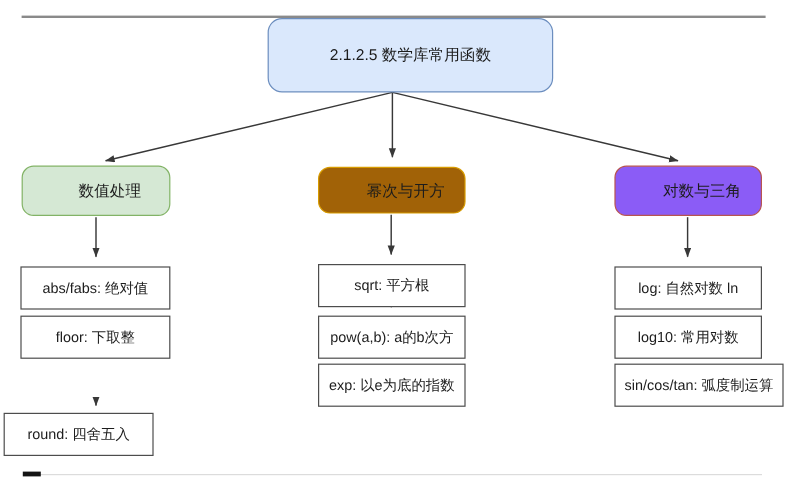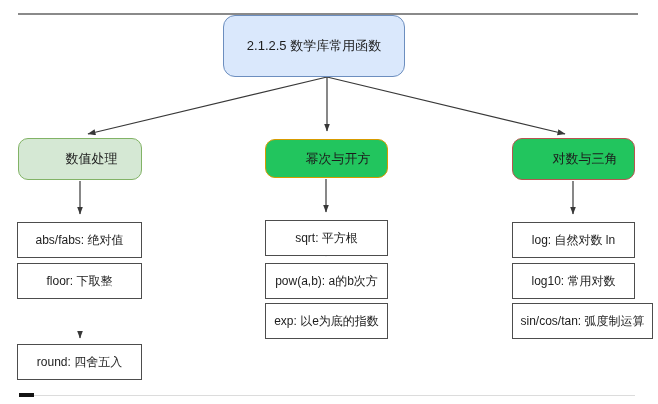--- a/index.html
+++ b/index.html
@@ -10,22 +10,22 @@
   .node{
     position:absolute;display:flex;align-items:center;justify-content:center;
     text-align:center;box-sizing:border-box;background:#ffffff;
   }
   #root-node{
     background:#dae8fc;border:1.5px solid #6c8ebf;border-radius:12px;
     font-size:13px;
   }
   .category{border-radius:10px;font-size:13px;padding-left:23px;}
   #category-numeric{background:#d5e8d4;border:1.5px solid #82b366;}
-  #category-power{background:#22c55e;border:1.5px solid #d79b00;}
-  #category-logtrig{background:#22c55e;border:1.5px solid #b85450;}
+  #category-power{background:#a16207;border:1.5px solid #d79b00;}
+  #category-logtrig{background:#8b5cf6;border:1.5px solid #b85450;}
   .leaf{
     border:1px solid #4d4d4d;font-size:12px;line-height:1.25;padding:17px 2px;
   }
   #connector-layer{position:absolute;left:0;top:0;}
   .rule{position:absolute;}
   #top-divider{left:18px;top:13px;width:620px;height:2px;background:#8a8a8a;}
   #bottom-divider{left:19px;top:395px;width:616px;height:1px;background:#dcdcdc;}
   #bottom-divider-dash{left:19px;top:393px;width:15px;height:4px;background:#141414;}
 </style>
 </head>
@@ -63,41 +63,41 @@
         <line x1="573" y1="254" x2="573" y2="256" marker-end="url(#ah)"></line>
         <line x1="573" y1="296" x2="573" y2="297" marker-end="url(#ah)"></line>
       </g>
     </g>
   </svg>
 
   <div class="rule" id="top-divider"></div>
   <div class="rule" id="bottom-divider"></div>
   <div class="rule" id="bottom-divider-dash"></div>
 
-  <div class="node" id="root-node" style="left:223px;top:15px;width:182px;height:62px;">
+  <div class="node" id="root-node" style="left:223px;top:15px;width:238px;height:62px;">
     <span>2.1.2.5 数学库常用函数</span>
   </div>
 
   <div class="node category" id="category-numeric" style="left:18px;top:138px;width:124px;height:42px;">
     <span>数值处理</span>
   </div>
   <div class="node category" id="category-power" style="left:265px;top:139px;width:123px;height:39px;">
     <span>幂次与开方</span>
   </div>
   <div class="node category" id="category-logtrig" style="left:512px;top:138px;width:123px;height:42px;">
     <span>对数与三角</span>
   </div>
 
   <div class="node leaf" style="left:17px;top:222px;width:125px;height:31px;">
     <span>abs/fabs: 绝对值</span>
   </div>
   <div class="node leaf" style="left:17px;top:263px;width:125px;height:31px;">
     <span>floor: 下取整</span>
   </div>
-  <div class="node leaf" style="left:17px;top:344px;width:125px;height:33px;">
+  <div class="node leaf" style="left:3px;top:344px;width:125px;height:33px;">
     <span>round: 四舍五入</span>
   </div>
 
   <div class="node leaf" style="left:265px;top:263px;width:123px;height:32px;">
     <span>pow(a,b): a的b次方</span>
   </div>
   <div class="node leaf" style="left:265px;top:220px;width:123px;height:32px;">
     <span>sqrt: 平方根</span>
   </div>
   <div class="node leaf" style="left:265px;top:303px;width:123px;height:32px;">

